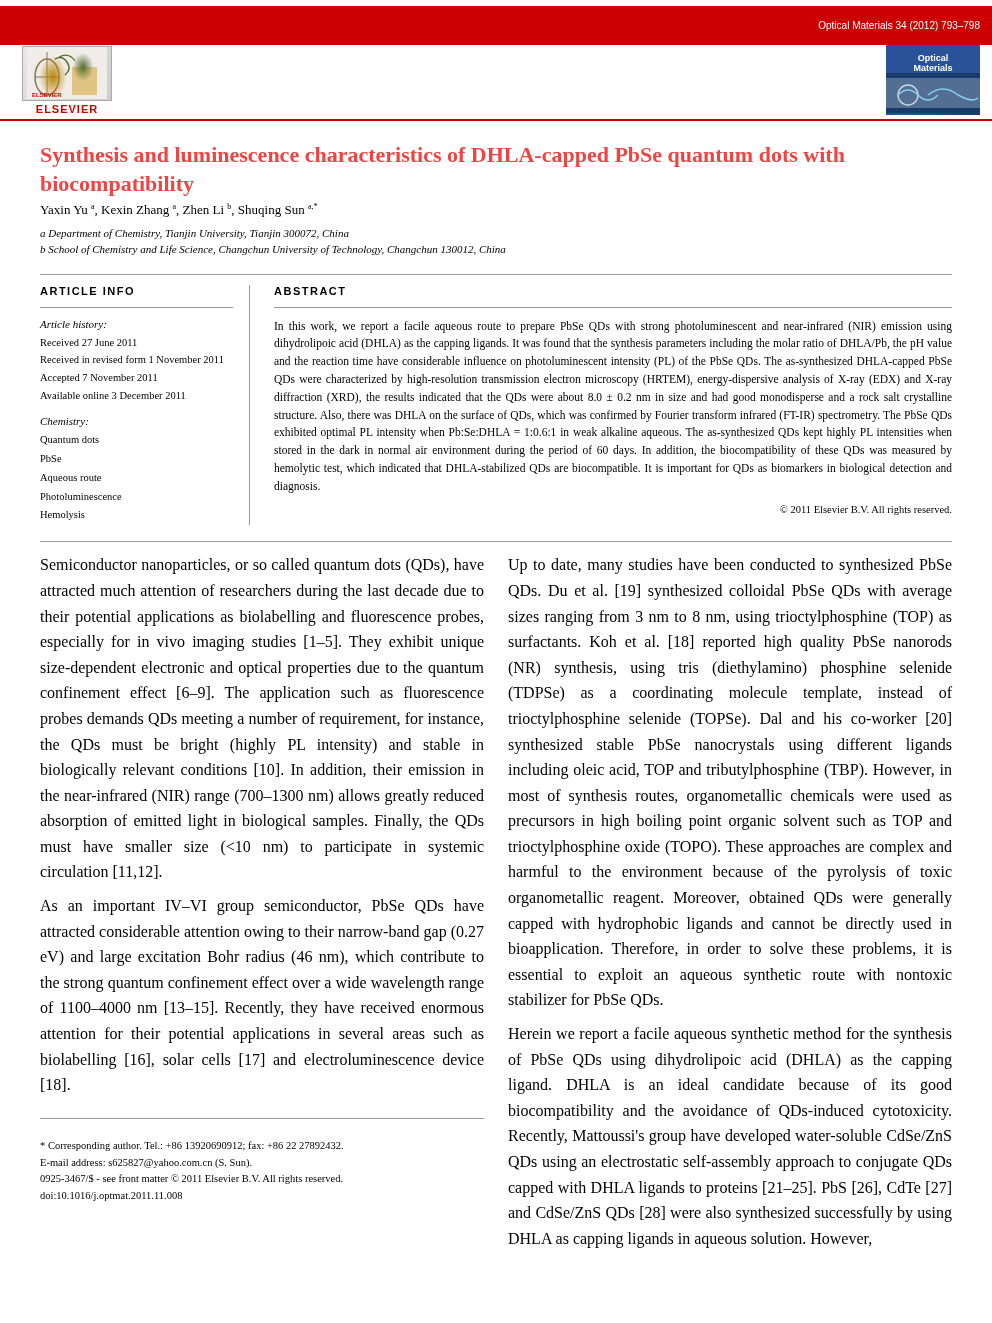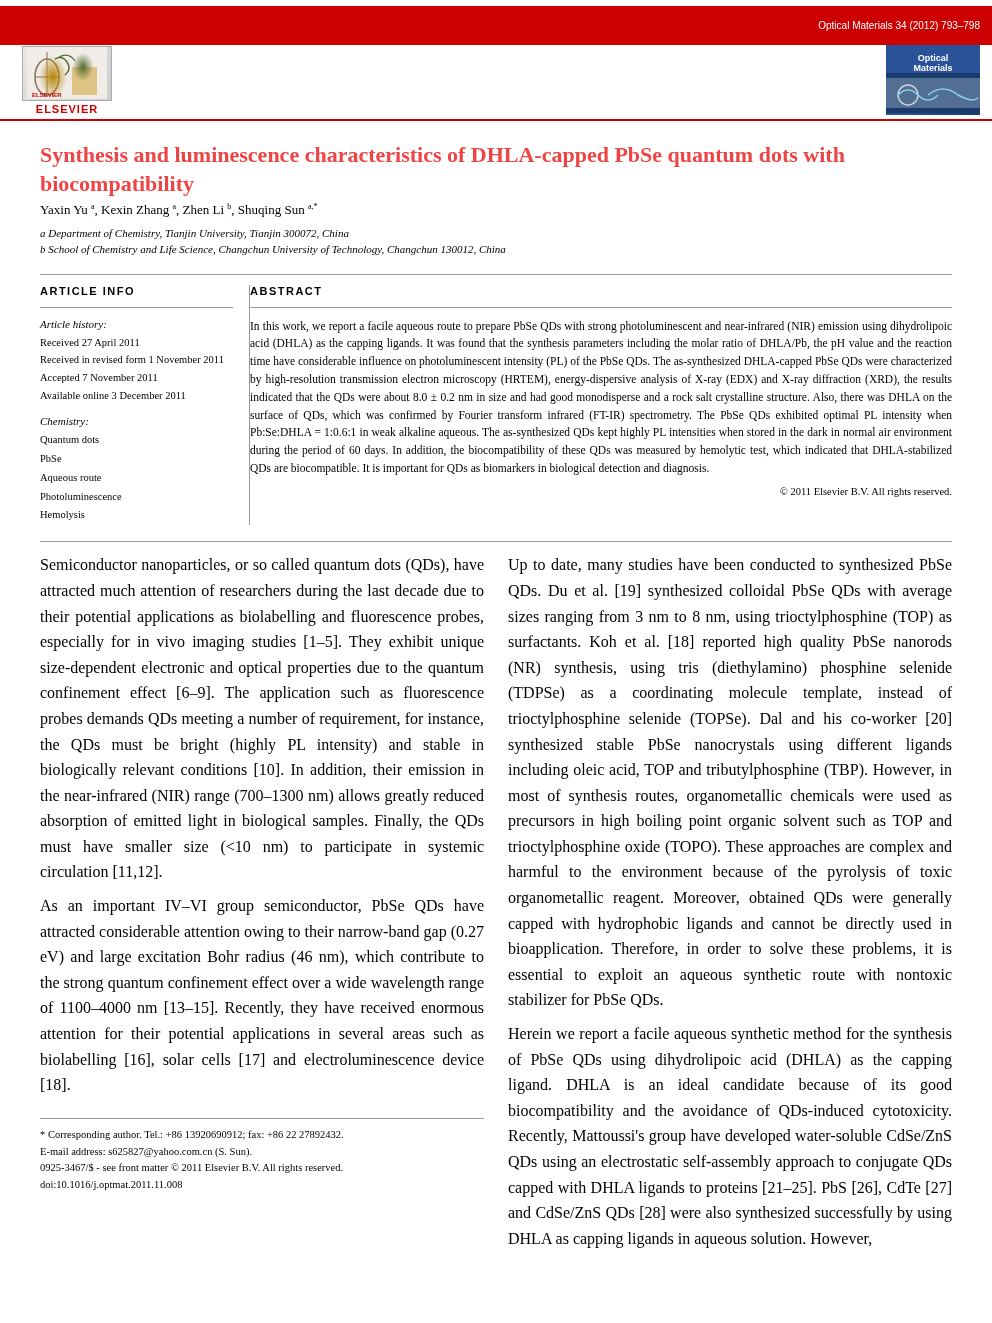--- a/index.html
+++ b/index.html
@@ -155,20 +155,21 @@
 
     .divider-line {
       border: none;
       border-top: 1px solid #999;
       margin: 10px 0;
     }
 
     
     .two-col {
       display: flex;
+      gap: 24px;
       margin-bottom: 16px;
     }
     .article-info-col {
       width: 210px;
       flex-shrink: 0;
       border-right: 1px solid #999;
       padding-right: 16px;
     }
     .abstract-col {
       flex: 1;
@@ -243,21 +244,21 @@
       font-size: 16px;
       line-height: 1.6;
       color: #000;
       text-align: justify;
       margin-bottom: 8px;
     }
 
     .footnote-area {
       margin-top: 20px;
       border-top: 1px solid #999;
-      padding-top: 8px;
+      padding-top: 19px;
       font-size: 10.5px;
       line-height: 1.6;
       color: #000;
     }
 
     sup { font-size: 8px; }
   </style>
 </head>
 <body>
 
@@ -315,21 +316,21 @@
 
   <hr class="divider-line">
 
   <div class="two-col">
 
     <div class="article-info-col">
       <div class="section-heading">ARTICLE INFO</div>
       <hr class="divider-line">
       <div class="info-label">Article history:</div>
       <div class="info-dates">
-        <div>Received 27 April 2011</div>
+        <div>Received 27 June 2011</div>
         <div>Received in revised form 1 November 2011</div>
         <div>Accepted 7 November 2011</div>
         <div>Available online 3 December 2011</div>
       </div>
       <div class="info-label">Chemistry:</div>
       <div class="keywords-list">
         <div>Quantum dots</div>
         <div>PbSe</div>
         <div>Aqueous route</div>
         <div>Photoluminescence</div>

